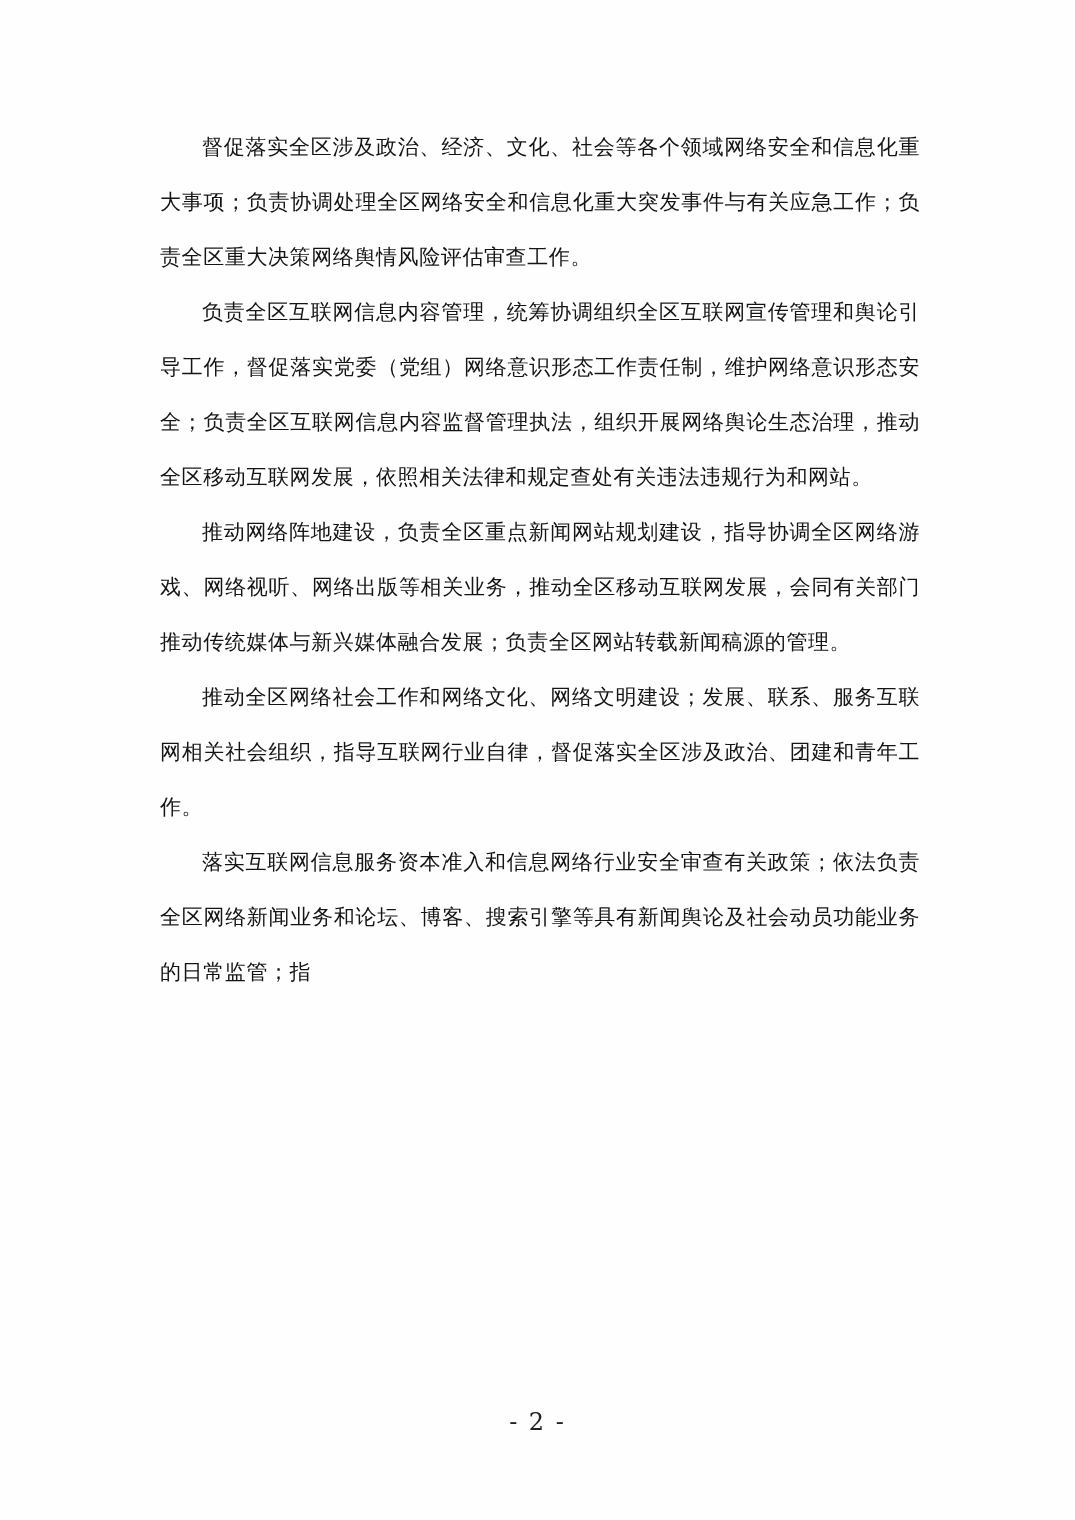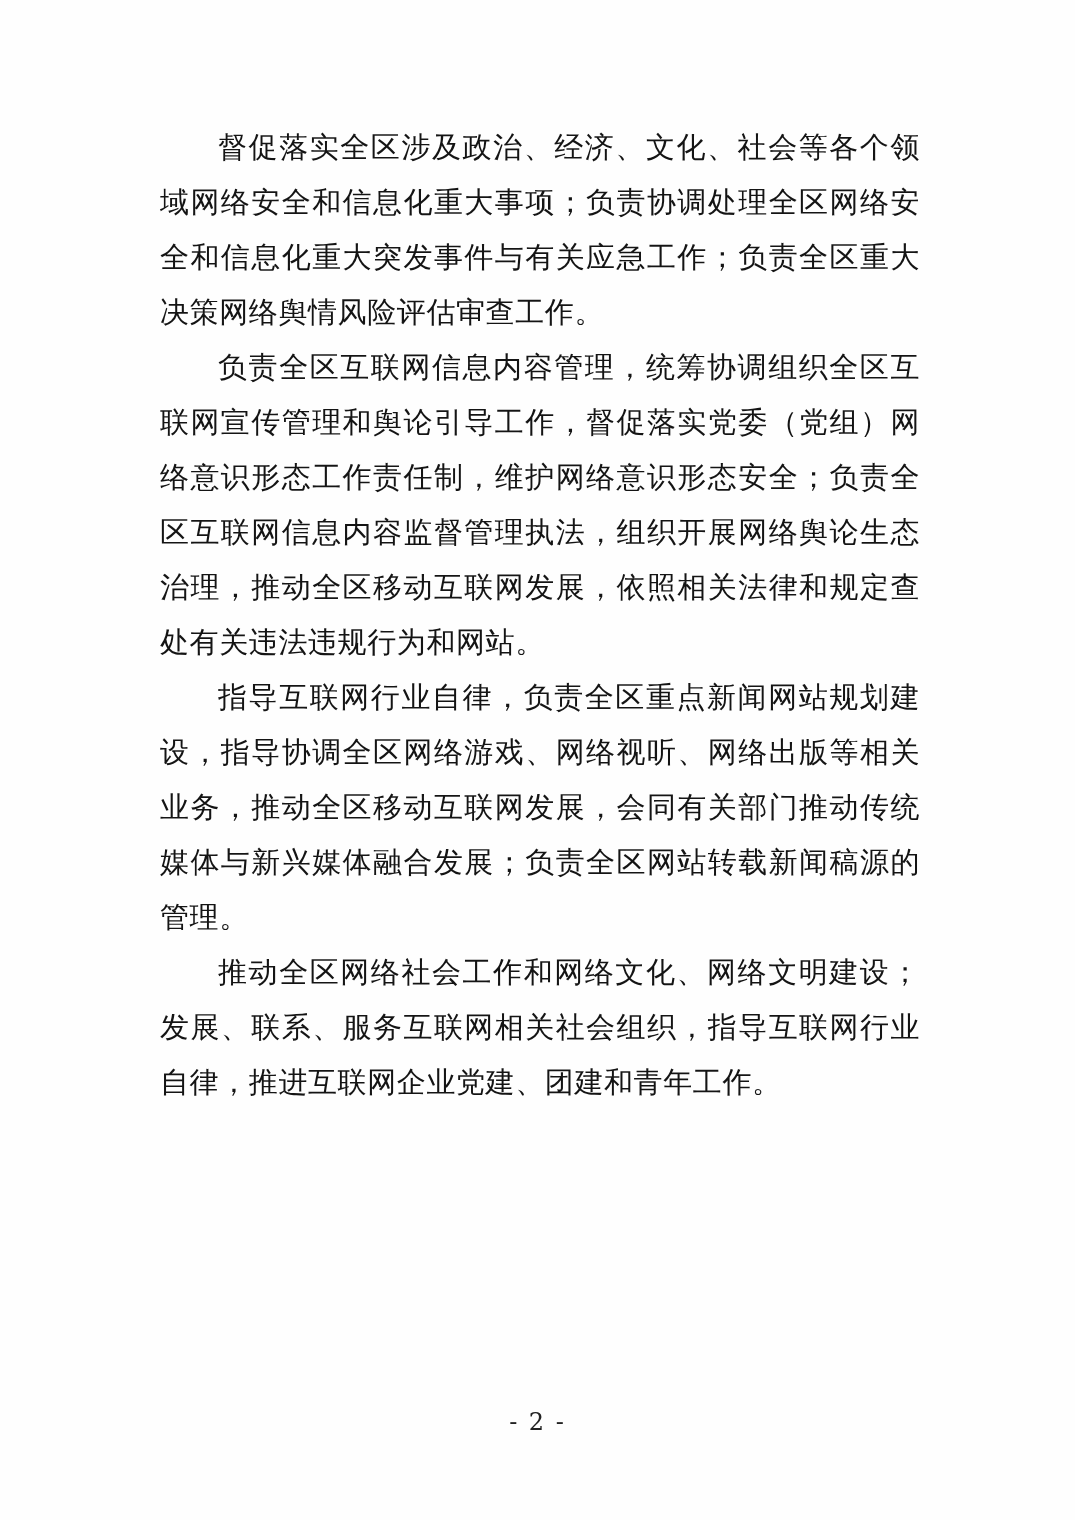--- a/index.html
+++ b/index.html
@@ -21,21 +21,21 @@
     overflow: hidden;
     box-sizing: border-box;
   }
   .content {
     position: absolute;
     left: 160px;
     top: 120px;
     width: 760px;
   }
   .para {
-    font-size: 29px;
+    font-size: 21px;
     line-height: 55px;
     letter-spacing: 0.6px;
     text-align: justify;
     text-justify: inter-ideograph;
     text-indent: 2em;
     margin: 0 0 0 0;
     color: #141414;
     font-family: "DejaVu Serif", "Liberation Serif", serif;
   }
   .footer {
@@ -51,19 +51,20 @@
   }
 </style>
 </head>
 <body>
 
 <div class="page">
 
   <div class="content">
     <p class="para">督促落实全区涉及政治、经济、文化、社会等各个领域网络安全和信息化重大事项；负责协调处理全区网络安全和信息化重大突发事件与有关应急工作；负责全区重大决策网络舆情风险评估审查工作。</p>
     <p class="para">负责全区互联网信息内容管理，统筹协调组织全区互联网宣传管理和舆论引导工作，督促落实党委（党组）网络意识形态工作责任制，维护网络意识形态安全；负责全区互联网信息内容监督管理执法，组织开展网络舆论生态治理，推动全区移动互联网发展，依照相关法律和规定查处有关违法违规行为和网站。</p>
-    <p class="para">指导互联网行业自律，负责全区重点新闻网站规划建设，指导协调全区网络游戏、网络视听、网络出版等相关业务，推动全区移动互联网发展，会同有关部门推动传统媒体与新兴媒体融合发展；负责全区网站转载新闻稿源的管理。</p>
-    <p class="para">推动全区网络社会工作和网络文化、网络文明建设；发展、联系、服务互联网相关社会组织，指导互联网行业自律，推进互联网企业党建、团建和青年工作。</p>
+    <p class="para">推动网络阵地建设，负责全区重点新闻网站规划建设，指导协调全区网络游戏、网络视听、网络出版等相关业务，推动全区移动互联网发展，会同有关部门推动传统媒体与新兴媒体融合发展；负责全区网站转载新闻稿源的管理。</p>
+    <p class="para">推动全区网络社会工作和网络文化、网络文明建设；发展、联系、服务互联网相关社会组织，指导互联网行业自律，督促落实全区涉及政治、团建和青年工作。</p>
+    <p class="para">落实互联网信息服务资本准入和信息网络行业安全审查有关政策；依法负责全区网络新闻业务和论坛、博客、搜索引擎等具有新闻舆论及社会动员功能业务的日常监管；指</p>
   </div>
 
   <div class="footer">- 2 -</div>
 
 </div>
 
 </body></html>

